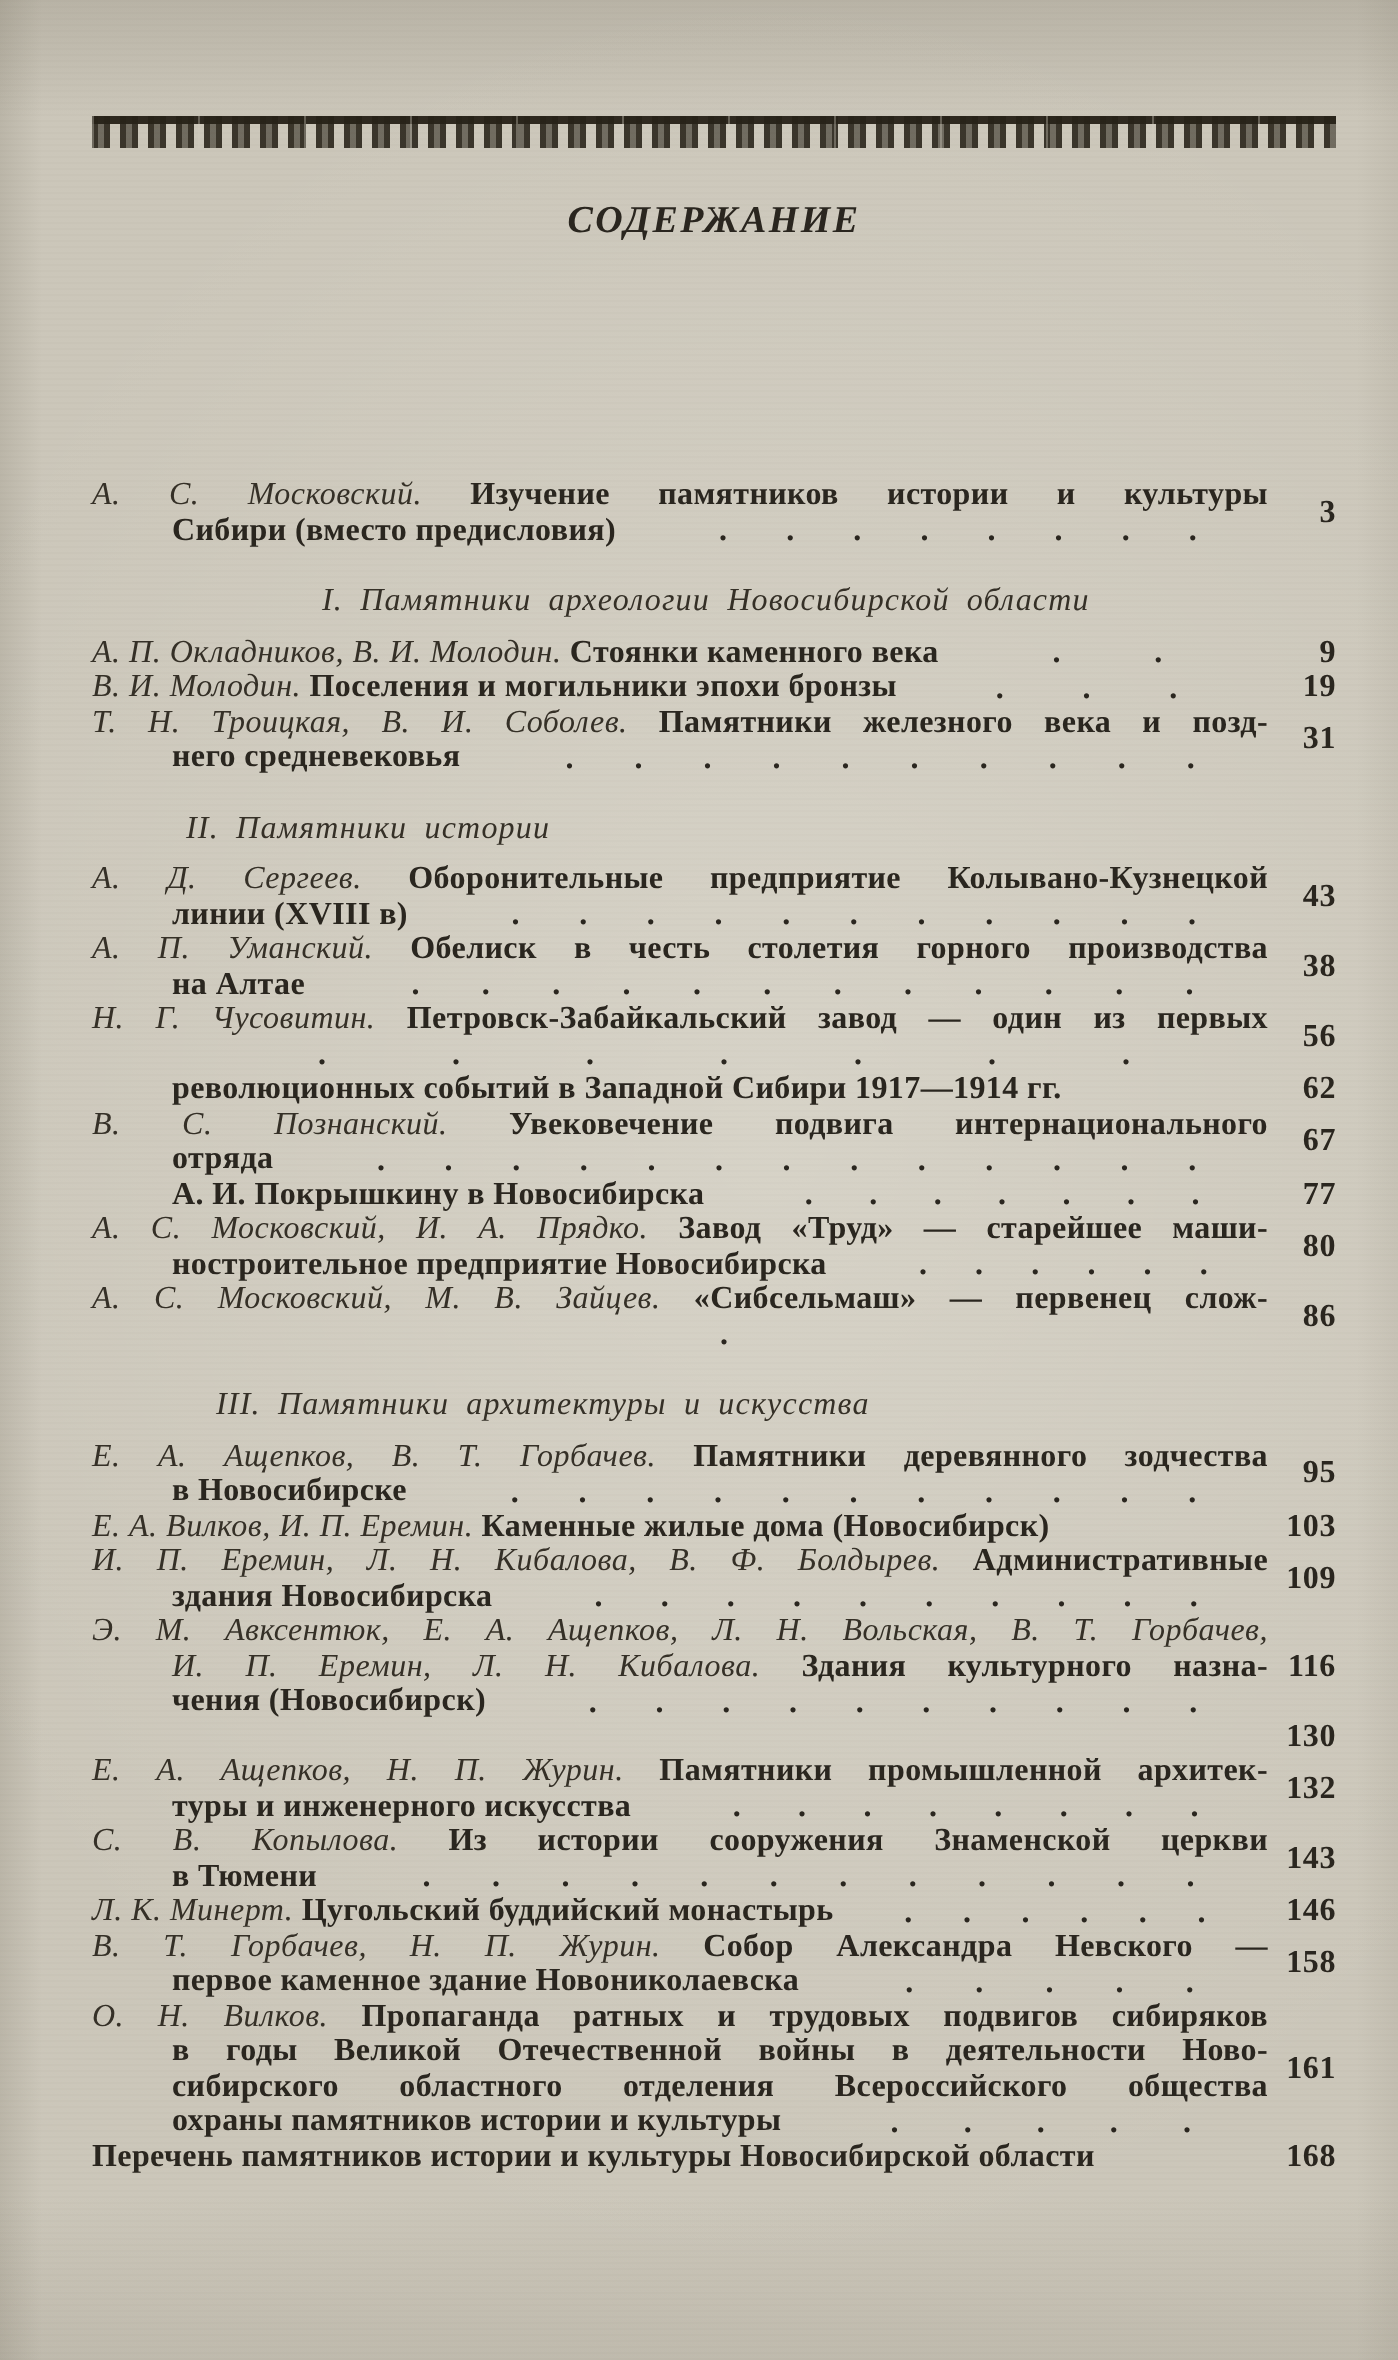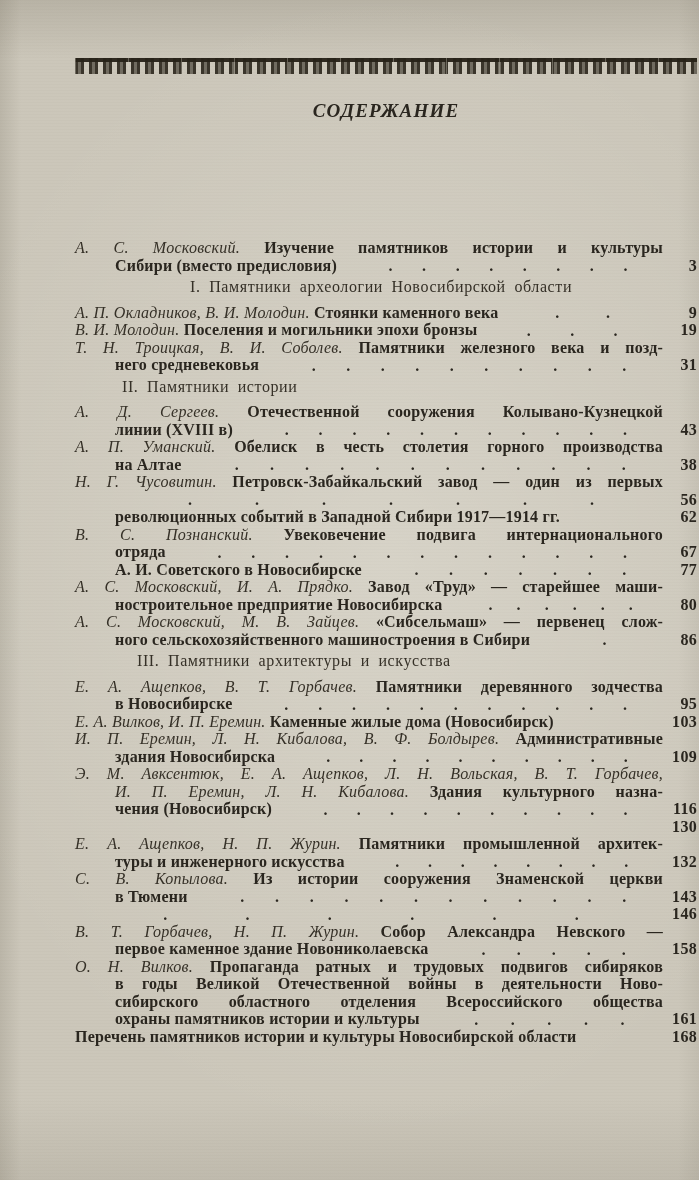--- a/index.html
+++ b/index.html
@@ -17,48 +17,49 @@
   .page{
     position:relative;width:699px;height:1180px;
     background:
       radial-gradient(95% 70% at 55% 48%, rgba(255,255,248,0.22), rgba(255,255,248,0) 70%),
       linear-gradient(180deg, rgba(84,77,61,0.16), rgba(84,77,61,0) 5%, rgba(84,77,61,0) 93%, rgba(84,77,61,0.10)),
       linear-gradient(90deg, rgba(84,77,61,0.14), rgba(84,77,61,0) 3%, rgba(84,77,61,0) 97%, rgba(84,77,61,0.08)),
       repeating-linear-gradient(0deg, rgba(0,0,0,0.012) 0 1px, rgba(255,255,255,0.012) 1px 3px),
       var(--paper);
     color:var(--ink);
   }
-  .content{position:absolute;left:75px;top:58px;width:622px;}
+  .content{position:absolute;left:46px;top:58px;width:622px;}
   
   .ornament{
     height:16px;width:622px;
     background:
       repeating-linear-gradient(90deg, rgba(210,205,192,0.35) 0 1px, rgba(210,205,192,0) 1px 53px),
       linear-gradient(180deg, rgba(38,33,23,0.95) 0 4px, rgba(38,33,23,0) 4px),
       repeating-linear-gradient(90deg, rgba(38,33,23,0.88) 0 3px, rgba(38,33,23,0.55) 3px 6px, rgba(38,33,23,0.88) 6px 9px, rgba(38,33,23,0) 9px 14px);
     filter:blur(0.3px);
   }
   .title{
     margin-top:26px;
     text-align:center;
     font-size:19px;line-height:22px;
     font-weight:700;font-style:italic;
     letter-spacing:1.2px;
     color:var(--ink);
   }
   .toc{margin-top:117px;font-size:16px;line-height:17.5px;}
   .heading{
-    margin:4px 0 8px 0;
+    font-style:italic;
+    margin:18px 0 8px 0;
     word-spacing:4px;letter-spacing:0.6px;
     color:var(--ink-soft);
   }
   .heading.h1{margin-left:115px;}
   .heading.h2{margin-left:47px;}
   .heading.h3{margin-left:62px;}
-  .entry{display:flex;align-items:flex-end;}
+  .entry{display:flex;align-items:center;}
   .entry-text{width:588px;}
   .line{min-height:17.5px;}
   .line.ind{padding-left:40px;gap:12px;}
   .line.just{text-align:justify;text-align-last:justify;}
   .line.last{display:flex;}
   .line.last .ltext{white-space:nowrap;}
   .au{font-style:italic;font-weight:400;letter-spacing:0.25px;color:var(--ink-soft);}
   .ti{font-weight:700;letter-spacing:0.2px;color:var(--ink);}
   .leader{
     flex:1;display:flex;justify-content:space-evenly;align-items:flex-end;
@@ -145,21 +146,21 @@
                 </span>
               </div>
             </div>
             <div class="pagenum">31</div>
           </div>
         </div>
         <div class="section">
           <div class="heading h2">II. Памятники истории</div>
           <div class="entry">
             <div class="entry-text">
-              <div class="line just"><span class="au">А. Д. Сергеев.</span><span class="ti"> Отечественной сооружения Колывано-Кузнецкой</span></div>
+              <div class="line just"><span class="au">А. Д. Сергеев.</span><span class="ti"> Оборонительные предприятие Колывано-Кузнецкой</span></div>
               <div class="line ind last">
                 <span class="ltext"><span class="ti">линии (XVIII в)</span></span>
                 <span class="leader">
                   <span class="dot">.</span>
                   <span class="dot">.</span>
                   <span class="dot">.</span>
                   <span class="dot">.</span>
                   <span class="dot">.</span>
                   <span class="dot">.</span>
                   <span class="dot">.</span>
@@ -241,21 +242,21 @@
                   <span class="dot">.</span>
                   <span class="dot">.</span>
                 </span>
               </div>
             </div>
             <div class="pagenum">67</div>
           </div>
           <div class="entry">
             <div class="entry-text">
               <div class="line ind last">
-                <span class="ltext"><span class="ti">А. И. Советского в Новосибирске</span></span>
+                <span class="ltext"><span class="ti">А. И. Покрышкину в Новосибирска</span></span>
                 <span class="leader">
                   <span class="dot">.</span>
                   <span class="dot">.</span>
                   <span class="dot">.</span>
                   <span class="dot">.</span>
                   <span class="dot">.</span>
                   <span class="dot">.</span>
                   <span class="dot">.</span>
                 </span>
               </div>
@@ -276,21 +277,20 @@
                   <span class="dot">.</span>
                 </span>
               </div>
             </div>
             <div class="pagenum">80</div>
           </div>
           <div class="entry">
             <div class="entry-text">
               <div class="line just"><span class="au">А. С. Московский, М. В. Зайцев.</span><span class="ti"> «Сибсельмаш» — первенец слож-</span></div>
               <div class="line ind last">
-                <span class="ltext"><span class="ti">ного сельскохозяйственного машиностроения в Сибири</span></span>
                 <span class="leader">
                   <span class="dot">.</span>
                 </span>
               </div>
             </div>
             <div class="pagenum">86</div>
           </div>
         </div>
         <div class="section">
           <div class="heading h3">III. Памятники архитектуры и искусства</div>
@@ -414,20 +414,21 @@
                   <span class="dot">.</span>
                   <span class="dot">.</span>
                 </span>
               </div>
             </div>
             <div class="pagenum">143</div>
           </div>
           <div class="entry">
             <div class="entry-text">
               <div class="line last">
+                <span class="ltext"><span class="au">Л. К. Минерт.</span><span class="ti"> Цугольский буддийский монастырь</span></span>
                 <span class="leader">
                   <span class="dot">.</span>
                   <span class="dot">.</span>
                   <span class="dot">.</span>
                   <span class="dot">.</span>
                   <span class="dot">.</span>
                   <span class="dot">.</span>
                 </span>
               </div>
             </div>

